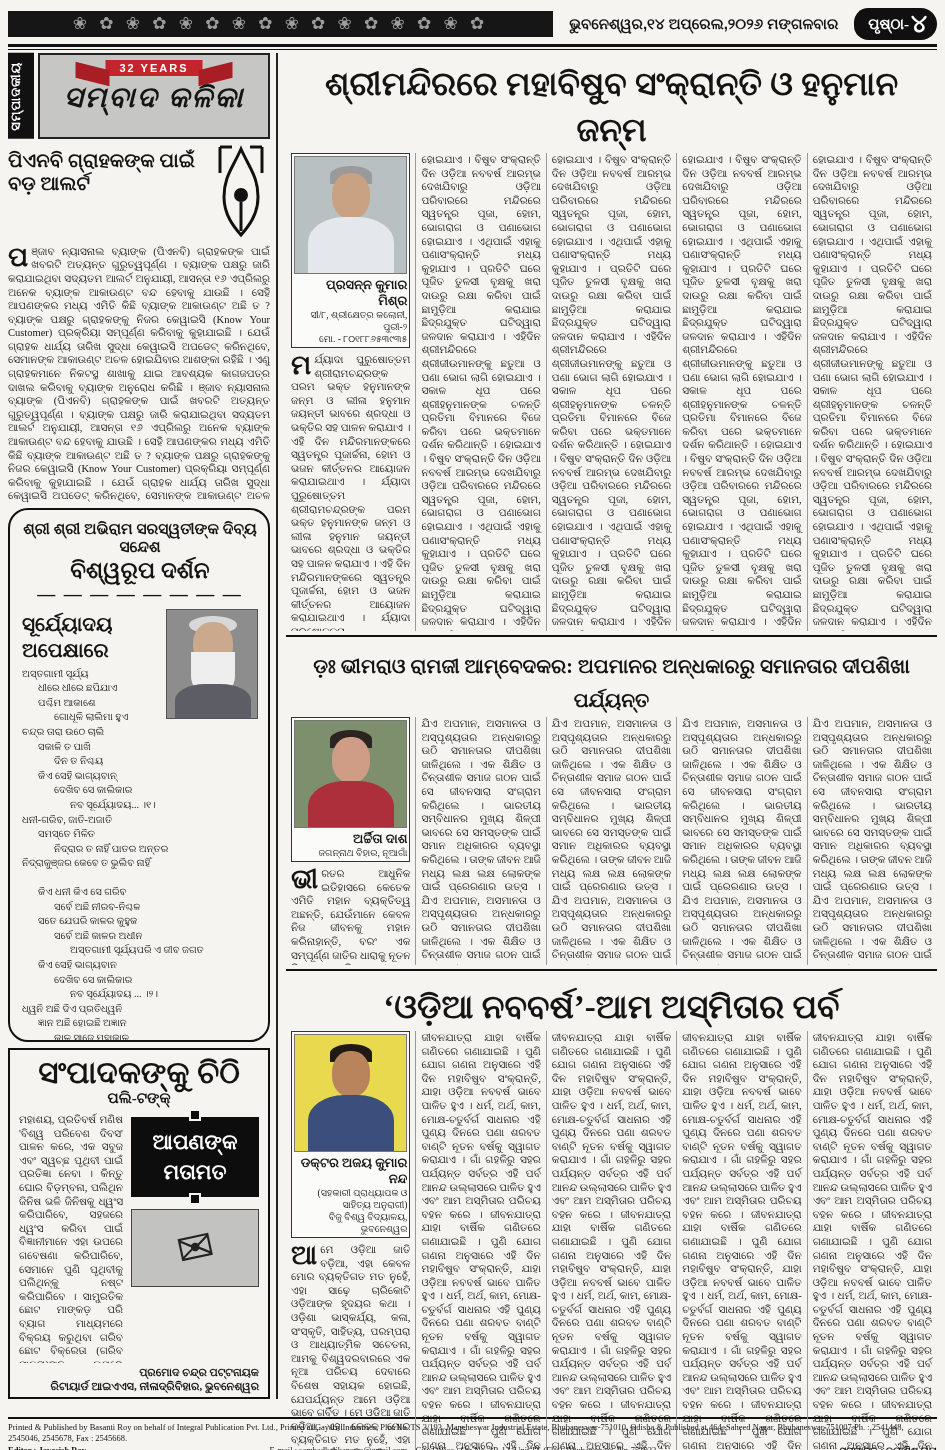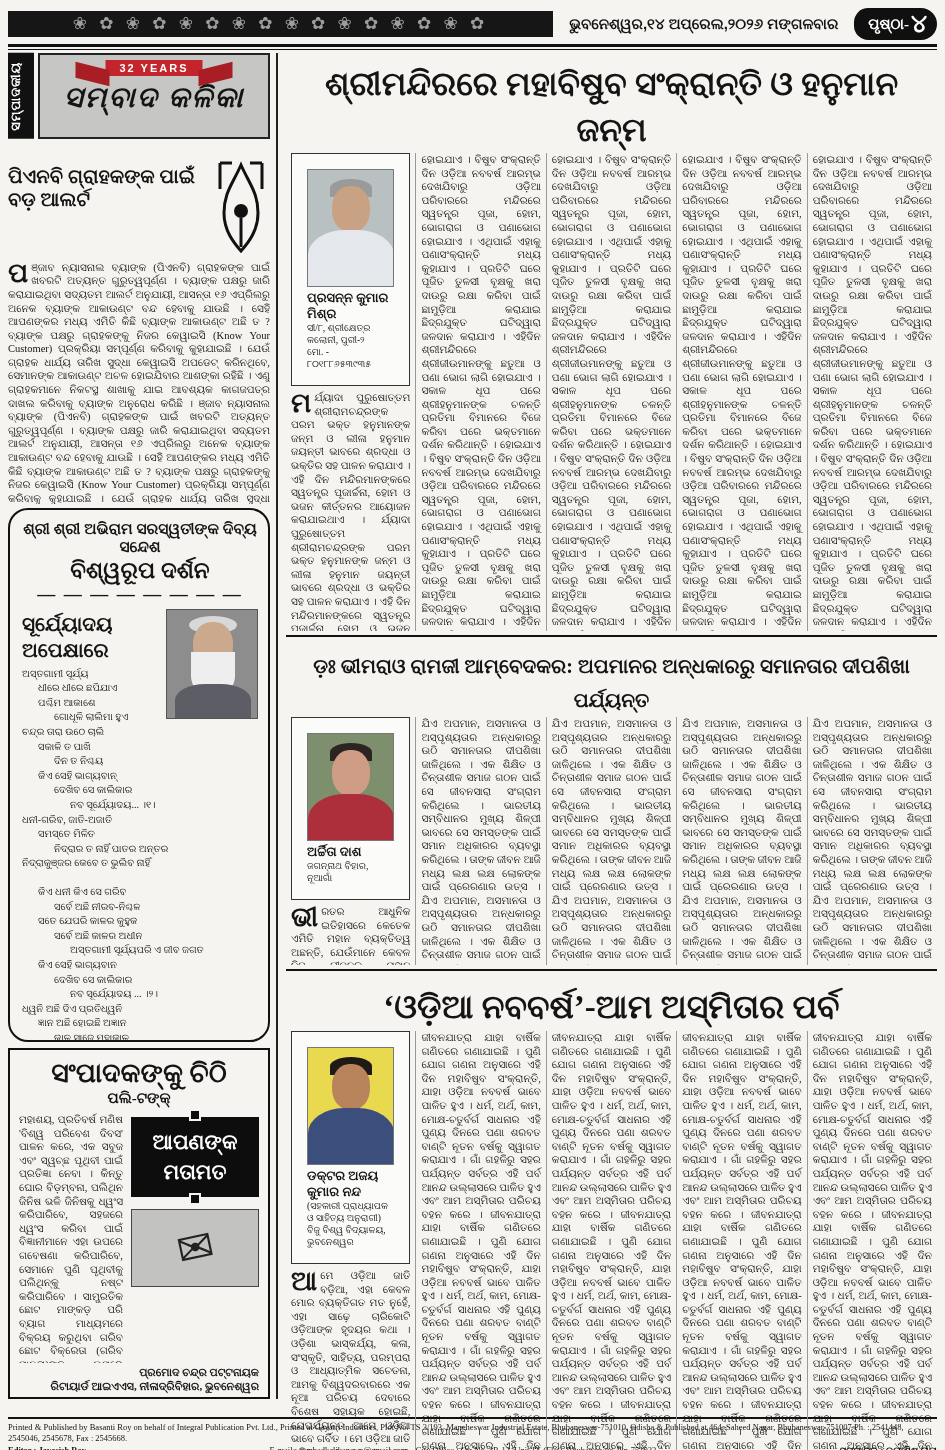--- a/index.html
+++ b/index.html
@@ -38,42 +38,42 @@
   .ribbon:after { right:-30px; transform:skewY(-14deg); }
   .mast-logo { position:absolute; left:0; right:0; bottom:22px; text-align:center;
                font-style:italic; font-weight:bold; font-size:29px; letter-spacing:2px; }
 
   
   .bodytxt { font-size:10.5px; line-height:13.6px; text-align:justify; overflow:hidden; }
   .dc { float:left; font-size:27px; line-height:25px; font-weight:bold; padding-right:3px; }
 
   
   .pnb { height:362px; overflow:hidden; margin-bottom:4px; }
-  .pnb-head { display:flex; align-items:flex-start; gap:4px;margin-top:16px; }
+  .pnb-head { display:flex; align-items:flex-start; gap:4px; }
   .pnb-head h2 { font-size:19.5px; line-height:23px; font-weight:bold; flex:1; padding-top:6px; }
   .pnb-body { height:312px; margin-top:6px; }
 
   
   .saras { border:2.5px solid #111; border-radius:20px; padding:10px 10px 6px 12px; height:536px;
            overflow:hidden; margin-bottom:6px; }
   .saras .kick { text-align:center; font-weight:bold; font-size:15.5px; }
   .saras .ttl  { text-align:center; font-weight:bold; font-size:23px; margin-top:2px; }
   .saras .dash { text-align:center; font-weight:bold; font-size:18px; letter-spacing:2px; overflow:hidden; white-space:nowrap; }
   .poemhead { font-weight:bold; font-size:20px; line-height:26px; margin-top:6px; }
   .sagewrap { float:right; width:92px; height:110px; background:#8d8d8d; border:1px solid #555;
               margin:4px 0 4px 6px; position:relative; overflow:hidden; }
   .sage-head { position:absolute; left:26px; top:12px; width:40px; height:46px; background:#caa98c; border-radius:46%; }
   .sage-hair { position:absolute; left:22px; top:6px; width:48px; height:18px; background:#d8d8d8; border-radius:50%; }
   .sage-beard { position:absolute; left:24px; top:42px; width:44px; height:44px; background:#eee; border-radius:0 0 45% 45%; }
   .sage-body { position:absolute; left:8px; top:74px; width:76px; height:40px; background:#5d5d66; border-radius:40% 40% 0 0; }
   .poem { list-style:none; font-size:10px; line-height:14.6px; clear:none; margin-top:4px; }
 
   
   .letters { border:2.5px solid #111; padding:8px 9px 6px 9px; height:352px; overflow:hidden; }
-  .letters .ttl { text-align:center; font-weight:bold; font-size:27px; line-height:30px; }
+  .letters .ttl { text-align:center; font-weight:bold; font-size:31px; line-height:30px; }
   .letters .sub { text-align:center; font-weight:bold; font-size:15px; margin:2px 0 6px 0; }
   .opinion { float:right; width:128px; margin:4px 0 4px 8px; }
   .opbox { background:#0d0d0d; color:#fff; text-align:center; font-weight:bold; font-size:21px;
            line-height:30px; padding:10px 4px; position:relative; }
   .opbox .sq { position:absolute; left:50%; transform:translateX(-50%); width:12px; height:12px; background:#0d0d0d; border:2px solid #f5f4f0; }
   .opbox .sq.t { top:-8px; } .opbox .sq.b { bottom:-8px; }
   .mailbox { margin-top:12px; background:#c2c2c0; border:1px solid #444; height:78px;
              display:flex; align-items:center; justify-content:center; }
   .mailbox .env { font-size:44px; transform:rotate(-12deg); color:#222; }
   .sign { text-align:right; font-weight:bold; font-size:11px; line-height:14px; margin-top:2px; }
@@ -86,21 +86,21 @@
   .art.a2 h1 { font-size:20px; line-height:34px; }
   .art.a3 h1 { font-size:33px; line-height:48px; }
   .cols { display:flex; }
   .col { flex:1; padding:0 5px; overflow:hidden; }
   .col + .col { border-left:1px solid #999; }
   .a1 .cols { height:478px; } .a2 .cols { height:248px; } .a3 .cols { height:440px; }
   .col.first { display:flex; flex-direction:column; }
   .col.first .bodytxt { flex:1; margin-top:5px; }
 
   
-  .acard { border:1.5px solid #333; padding:15px; text-align:left; background:#fbfbf9; }
+  .acard { border:1.5px solid #333; padding:2px; text-align:right; background:#fbfbf9; }
   .aphoto { height:118px; position:relative; overflow:hidden; border:1px solid #777; }
   .ph-head { position:absolute; left:50%; top:16px; transform:translateX(-50%); width:38px; height:46px; border-radius:46%; }
   .ph-hair { position:absolute; left:50%; top:9px; transform:translateX(-50%); width:42px; height:18px; border-radius:50% 50% 0 0; }
   .ph-body { position:absolute; left:50%; top:60px; transform:translateX(-50%); width:86px; height:60px; border-radius:42% 42% 0 0; }
   .aname { font-weight:bold; font-size:13px; margin-top:3px; }
   .aline { font-size:9.5px; line-height:12px; }
   .a2 .acard .aphoto { height:108px; }
 
   
   .pfoot { border-top:2px solid #111; margin-top:18px; padding-top:3px;

